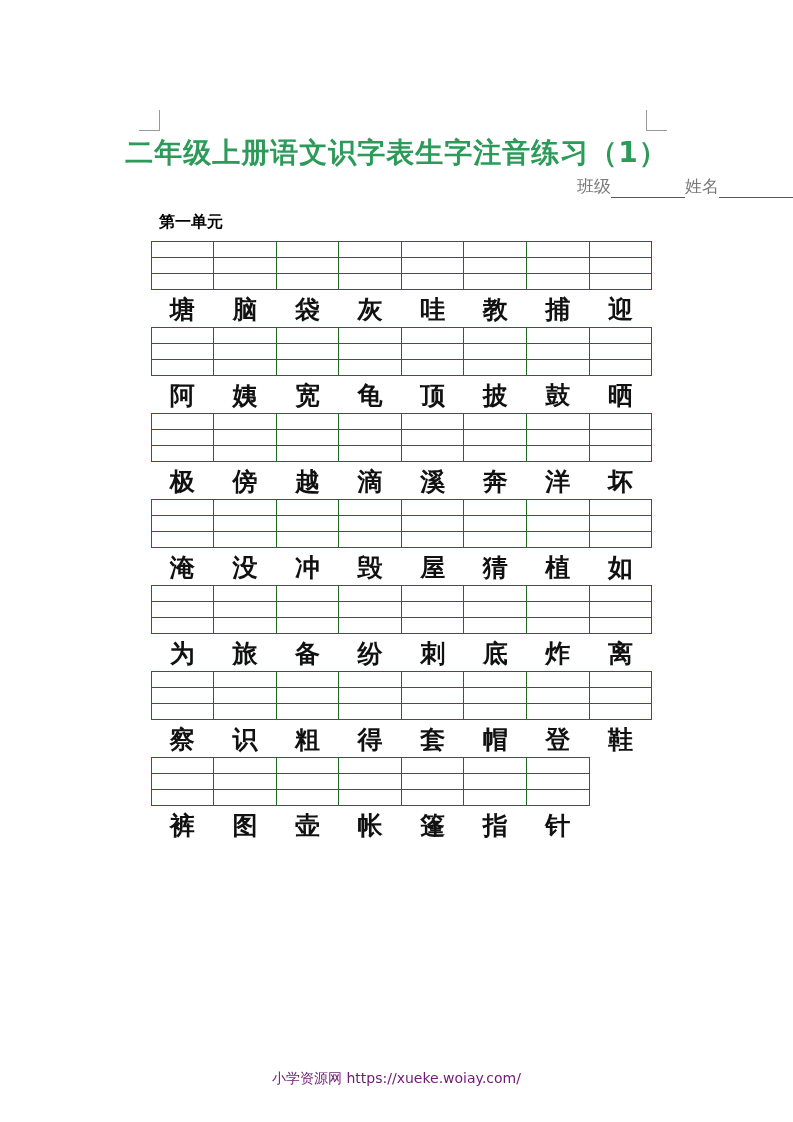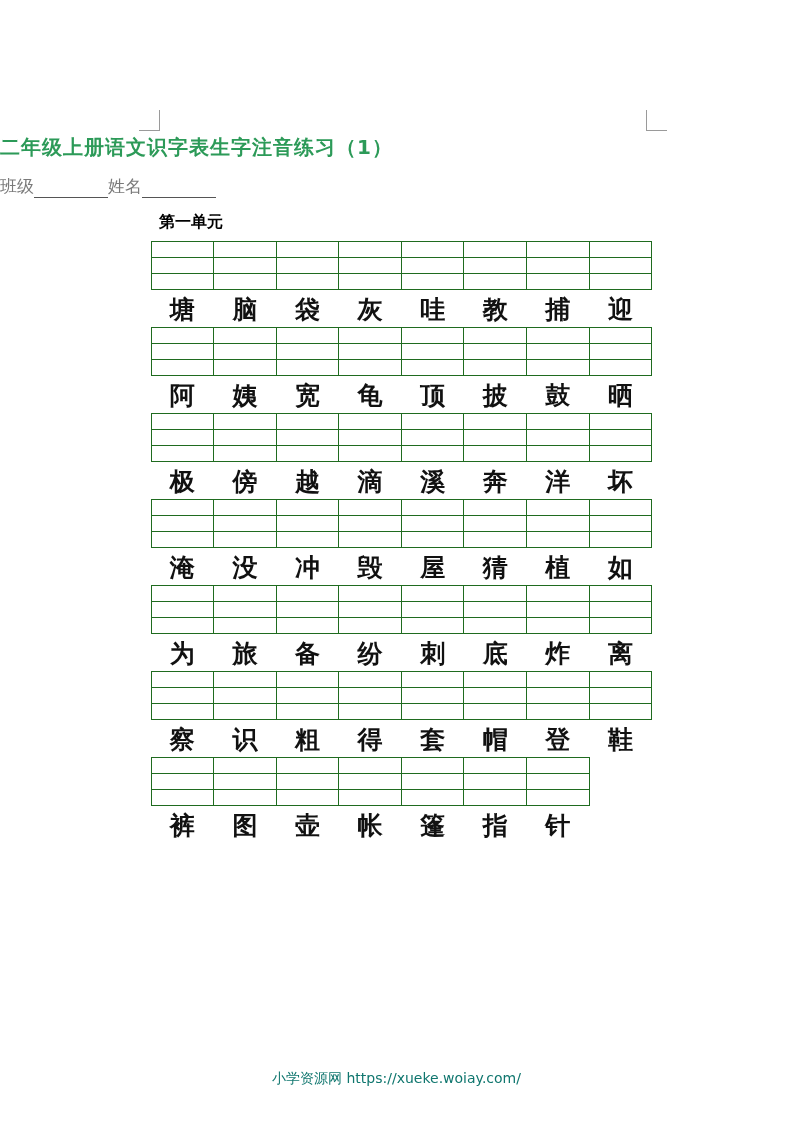--- a/index.html
+++ b/index.html
@@ -1,35 +1,35 @@
 <!DOCTYPE html>
 <html><head>
 <meta charset="utf-8">
 <style>
   html, body { margin:0; padding:0; background:#ffffff; }
   body { width:793px; height:1122px; position:relative; overflow:hidden;
          font-family:"DejaVu Serif", "Liberation Serif", serif; }
   .corner { position:absolute; width:20px; height:20px; border-color:#9a9a9a; border-style:solid; border-width:0; }
   .corner.tl { left:139px; top:110px; border-right-width:1px; border-bottom-width:1px; }
   .corner.tr { left:646px; top:110px; border-left-width:1px; border-bottom-width:1px; }
-  .title { position:absolute; top:134px; left:0; width:793px; text-align:left;
-           font-size:20px; color:#2c9a58; letter-spacing:1px; font-weight:bold;
+  .title { position:absolute; top:134px; left:0; width:793px; text-align:center;
+           font-size:28px; color:#2c9a58; letter-spacing:1px; font-weight:bold;
            font-family:"DejaVu Sans", sans-serif; }
-  .info { position:absolute; top:175px; left:0; width:793px; text-align:left;
+  .info { position:absolute; top:175px; left:0; width:793px; text-align:right;
           font-size:17px; color:#7a7a7a; font-family:"DejaVu Sans", sans-serif; }
   .info .blank { display:inline-block; width:74px; border-bottom:1px solid #555; height:18px; vertical-align:bottom; }
   .unit { position:absolute; top:212px; left:159px; font-size:16px; font-weight:bold; color:#000000;
           font-family:"DejaVu Sans", sans-serif; }
   .block { position:absolute; left:151px; }
   .grid { display:grid; border-collapse:collapse; }
   .cell { width:61.6px; height:15px; border:1px solid #1f6b1f; margin:-0.5px; box-sizing:content-box; }
   .chars { display:flex; height:40px; align-items:center; }
   .ch { width:62.6px; text-align:center; font-size:25px; color:#111; font-weight:bold; }
   .footer { position:absolute; top:1070px; left:0; width:793px; text-align:center;
-            font-size:14px; color:#0f766e; font-family:"DejaVu Sans", sans-serif; }
+            font-size:14px; color:#701a75; font-family:"DejaVu Sans", sans-serif; }
 </style>
 </head>
 <body>
 
 <div class="corner tl"></div>
 <div class="corner tr"></div>
 
 <div class="title">二年级上册语文识字表生字注音练习（1）</div>
 
 <div class="info">

